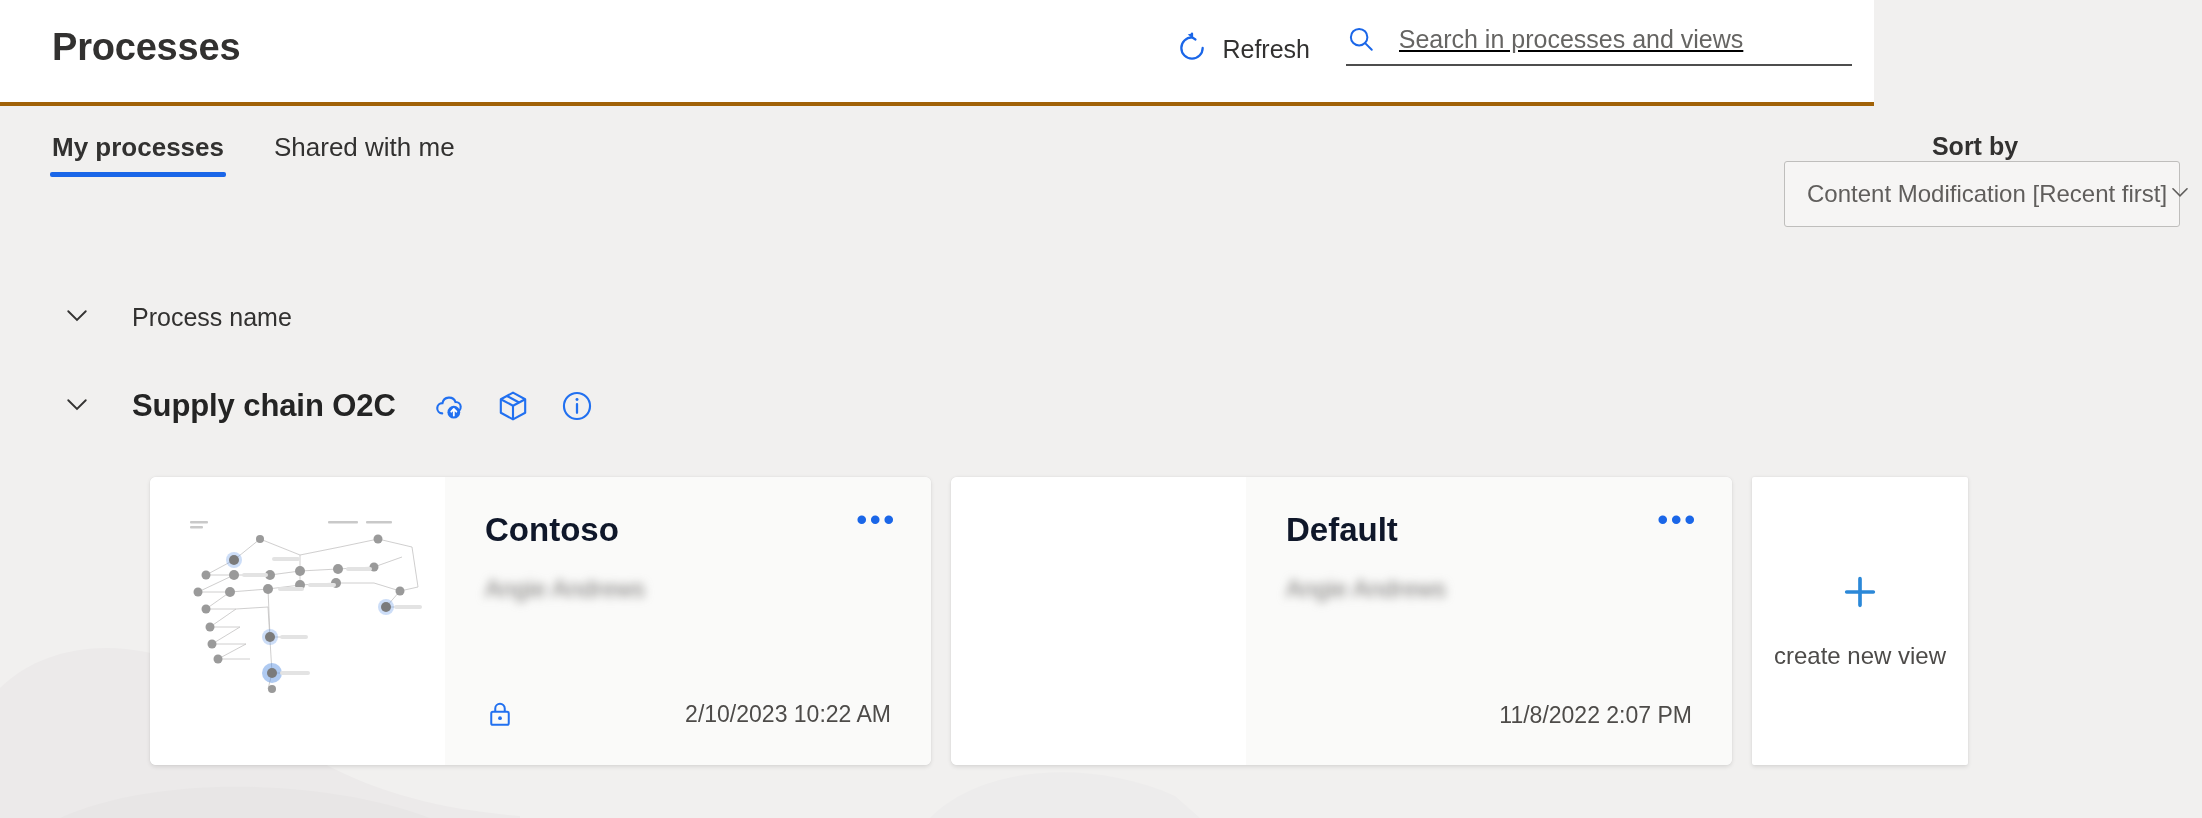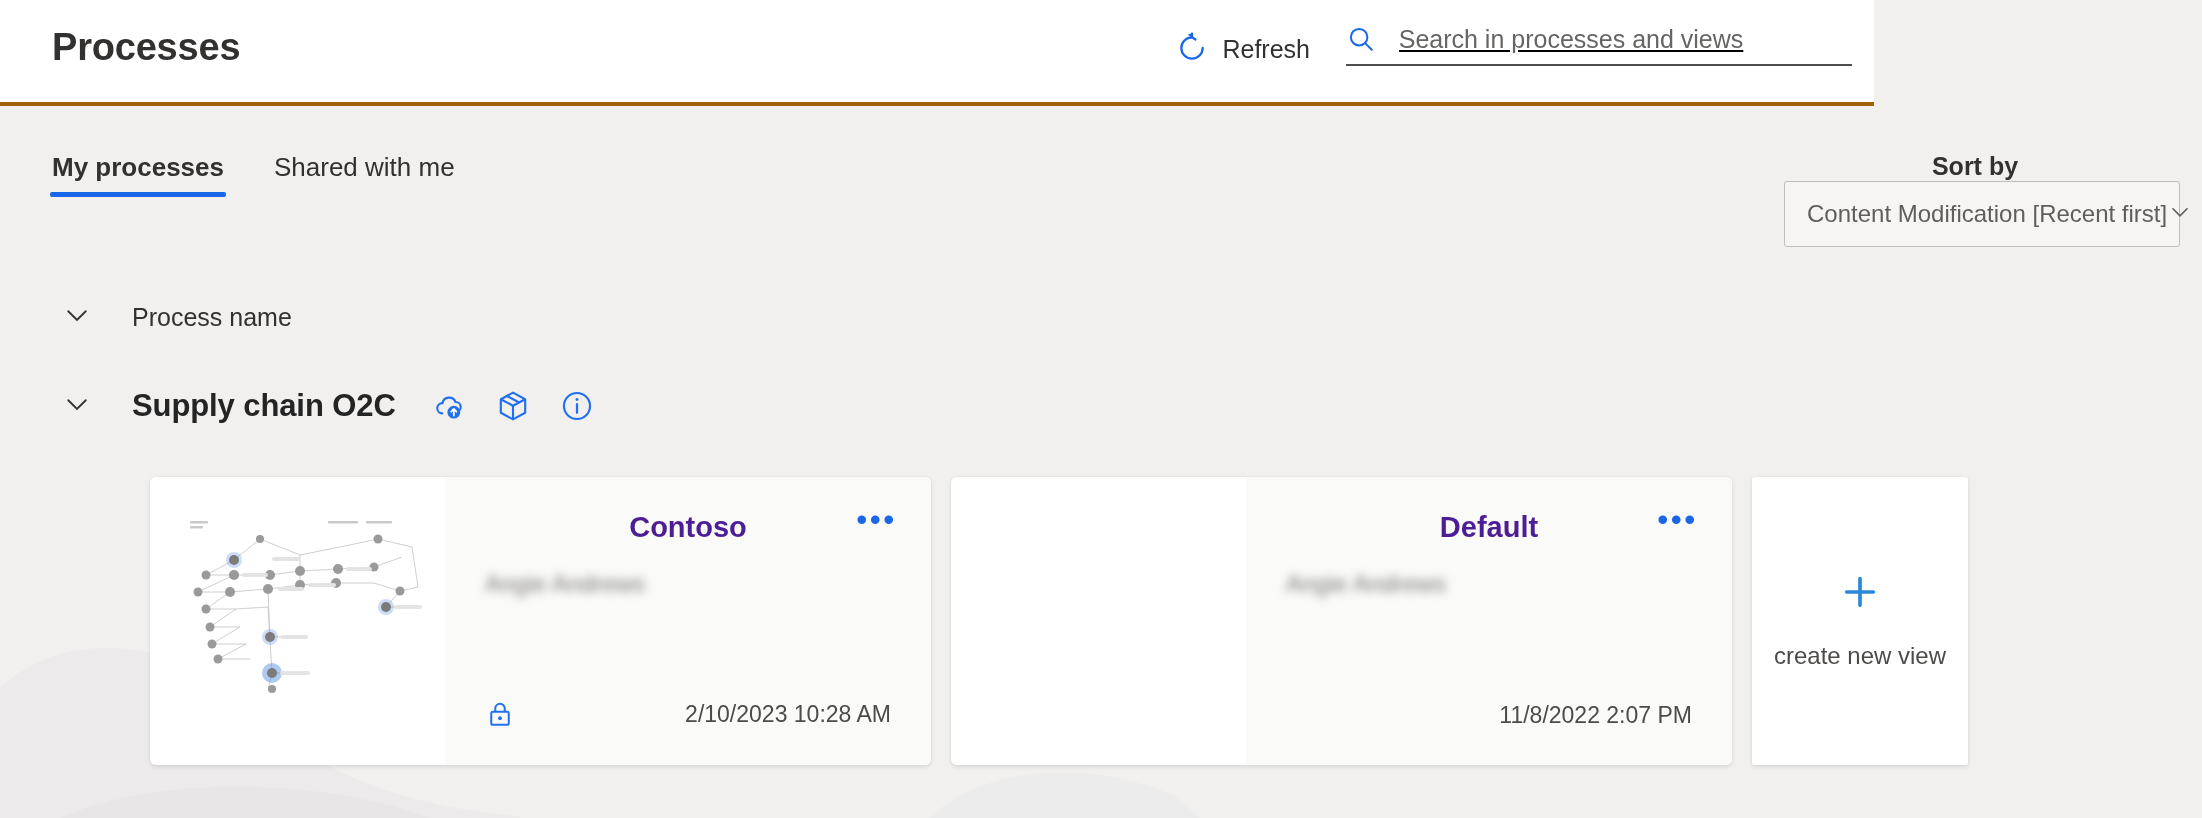--- a/index.html
+++ b/index.html
@@ -52,21 +52,20 @@
     font-family: "Liberation Sans", sans-serif;
     font-size: 25px; color: #5f5e5c; width: 100%;
     padding-left: 14px;
   }
   .search-input::placeholder { color: #666563; }
 
   
   .tabs-row {
     position: absolute; top: 106px; left: 0; width: 2202px; height: 110px;
     z-index: 2;
-    margin-top: 20px;
   }
   .tabs { position: absolute; left: 50px; top: 22px; display: flex; align-items: flex-end; }
   .tab {
     font-size: 26px; color: #323130; padding: 4px 2px 14px 2px;
     margin-right: 46px; cursor: pointer; position: relative; background: none; border: none;
     font-family: "Liberation Sans", sans-serif;
   }
   .tab.active { font-weight: 700; }
   .tab.active::after {
     content: ""; position: absolute; left: 0; right: 0; bottom: 0;
@@ -125,21 +124,21 @@
   .card-thumb {
     width: 295px; height: 100%; background: #ffffff;
     position: relative; flex: none; overflow: hidden;
   }
   .card-thumb svg { position: absolute; left: 0; top: 0; }
   .card-body {
     flex: 1; background: #fafaf9;
     position: relative; padding: 34px 40px 0 40px;
   }
   .card-title {
-    font-size: 29px; font-weight: 600; color: #4c1d95; text-align: center;
+    font-size: 33px; font-weight: 600; color: #0f172a;
   }
   .card-author {
     margin-top: 26px; font-size: 24px; color: #7a7876;
     filter: blur(5px); user-select: none; width: 230px;
   }
   .card-menu {
     position: absolute; right: 34px; top: 36px;
     color: #1a66e8; font-size: 30px; letter-spacing: 3px; line-height: 14px;
     cursor: pointer; font-weight: 700;
   }
@@ -337,21 +336,21 @@
         <div class="card-author">Angie Andrews</div>
         <div class="card-menu">•••</div>
         <div class="card-footer">
           <span class="lock-box">
             <svg width="30" height="30" viewBox="0 0 24 24" fill="none">
               <rect x="5" y="10.2" width="14" height="10.4" rx="1.3" stroke="#2170f0" stroke-width="1.6" fill="none"></rect>
               <path d="M8.2 10.2 L8.2 7.6 A3.8 3.8 0 0 1 15.8 7.6 L15.8 10.2" stroke="#2170f0" stroke-width="1.6" fill="none"></path>
               <circle cx="12" cy="15.3" r="1.5" fill="#2170f0"></circle>
             </svg>
           </span>
-          <span class="card-date">2/10/2023 10:28 AM</span>
+          <span class="card-date">2/10/2023 10:22 AM</span>
         </div>
       </div>
     </div>
 
     <div class="view-card">
       <div class="card-thumb"></div>
       <div class="card-body">
         <div class="card-title">Default</div>
         <div class="card-author">Angie Andrews</div>
         <div class="card-menu">•••</div>

